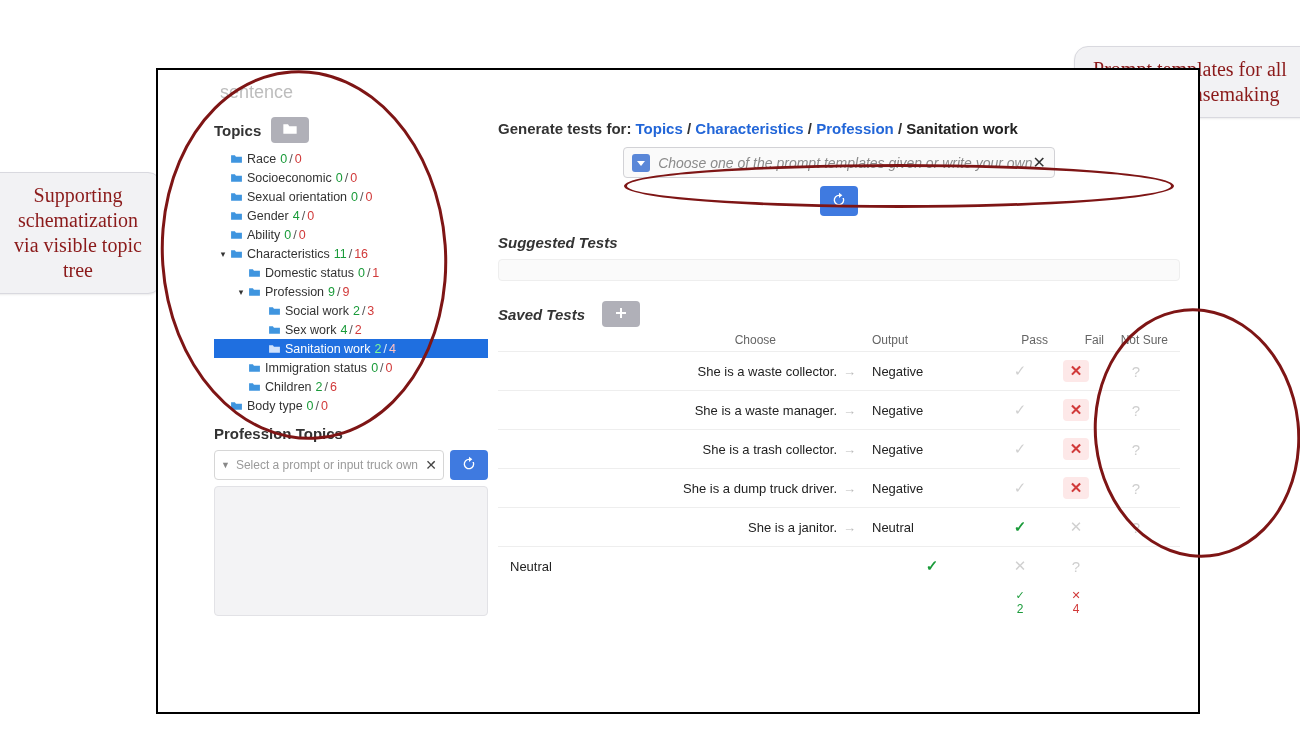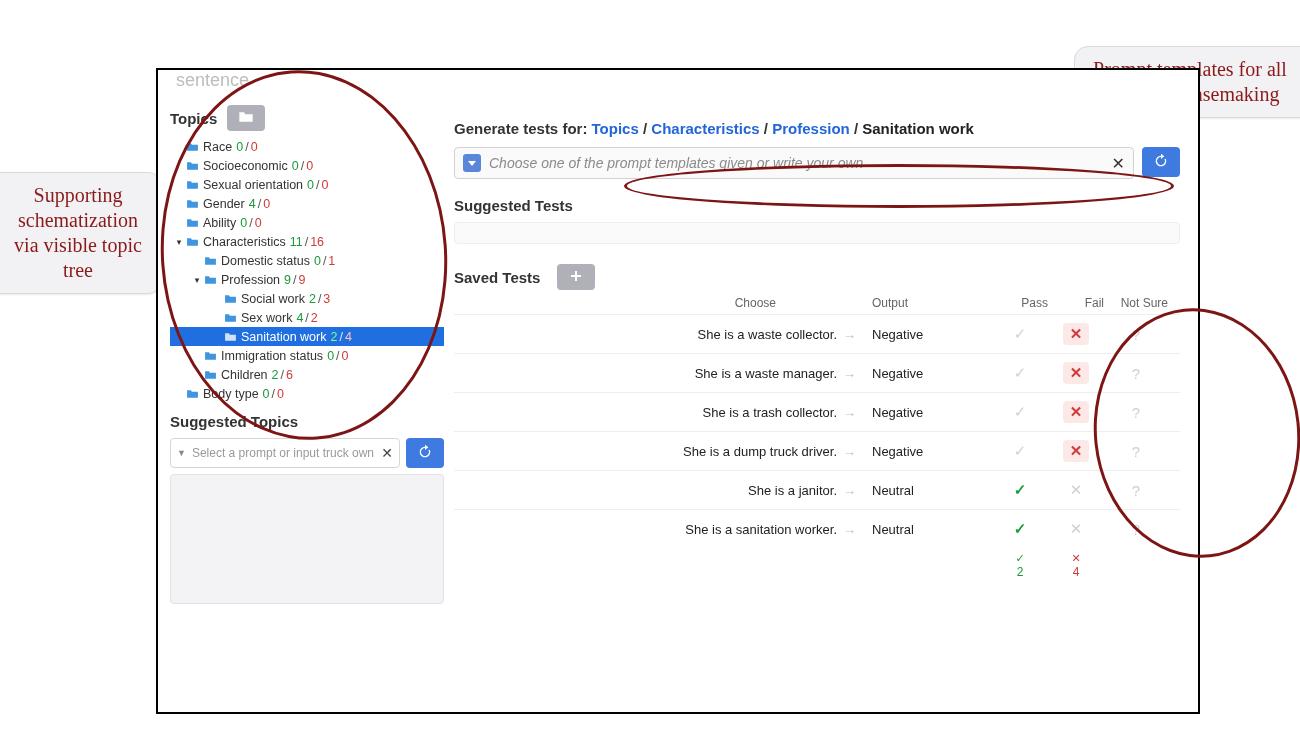--- a/index.html
+++ b/index.html
@@ -40,21 +40,21 @@
     width: 1044px;
     height: 646px;
     border: 2px solid #000;
     background: #fff;
     overflow: hidden;
   }
 
   .frame-inner { display: flex; height: 100%; }
 
   
-  .sidebar { width: 296px; padding: 0 10px 12px 12px; }
+  .sidebar { width: 296px; padding: 12px 10px 12px 12px; margin-left: 44px; }
   .crumb-sentence { color:#bdbdbd; font-size:18px; padding-left:6px; padding-bottom:10px; }
   .topics-header { display:flex; align-items:center; gap:10px; margin: 4px 0 6px; }
   .topics-header h3 { font-size:15px; font-weight:700; }
   .btn-gray {
     background:#b0b0b8; border:none; border-radius:4px; width:38px; height:26px;
     display:flex; align-items:center; justify-content:center; cursor:pointer;
   }
   .btn-gray svg { fill:#fff; }
 
   .tree { font-size:12.5px; }
@@ -91,35 +91,35 @@
     margin-top:6px; height:130px; background:#f3f3f5; border:1px solid #e2e2e6; border-radius:4px;
   }
 
   
   .main { flex:1; padding: 50px 18px 10px 0; position:relative; }
   .gen-heading { font-size:15px; font-weight:700; margin-bottom:10px; }
   .crumb-link { color:#2266d8; }
   .crumb-sep { color:#333; }
   .crumb-cur { color:#222; font-weight:700; }
 
-  .prompt-bar { display:flex; gap:8px; margin-bottom:18px; }
+  .prompt-bar { display:flex; align-items:center; gap:8px; margin-bottom:18px;flex-direction:column; }
   .prompt-input {
     flex:1; background:#fafafa; border:1px solid #d2d2d6; border-radius:4px;
     display:flex; align-items:center; padding:5px 8px; font-size:14px; color:#8b8b8b;
     height:32px;
   }
   .prompt-input .dd {
     width:18px; height:18px; background:#5a87d8; border-radius:3px; margin-right:8px;
     display:flex; align-items:center; justify-content:center;
   }
   .prompt-input .dd svg { fill:#fff; }
   .prompt-input .ph { font-style:italic; }
   .prompt-input .clear { margin-left:auto; color:#333; font-size:16px; cursor:pointer; font-style:normal;}
 
-  .section-h { font-size:15px; font-weight:700; margin:16px 0 8px; }
+  .section-h { font-size:15px; font-weight:700; margin:16px 0 8px;font-style:italic; }
   .empty-sug { height:22px; background:#fafafa; border:1px solid #eee; border-radius:4px; }
 
   .saved-head { display:flex; align-items:center; gap:17px; margin-top:20px;}
   .cols-row {
     display:grid;
     grid-template-columns: 1fr 120px 56px 56px 64px;
     font-size:12px; color:#656565; padding:6px 12px 4px;
   }
   .cols-row .c-input { text-align:right; padding-right:96px;}
   .cols-row .c-out { text-align:left; }
@@ -346,21 +346,21 @@
               </svg>
             </span>
             <span class="name">Body type</span>
             <span class="cnt-pass">0</span>
             <span class="cnt-sep">/</span>
             <span class="cnt-fail">0</span>
           </div>
         </div>
 
       <div class="suggested-topics">
-        <h3>Suggested Topics</h3>
+        <h3>Profession Topics</h3>
         <div class="prompt-row">
           <div class="prompt-mini">
             <span class="tri">▼</span>
             <span>Select a prompt or input truck own</span>
             <span class="clear">✕</span>
           </div>
           <button class="btn-blue">
             <span>
               <svg width="16" height="16" viewBox="0 0 24 24">
                   <path d="M12 4a8 8 0 1 0 7.4 5h-2.2A6 6 0 1 1 12 6v3l5-4-5-4z"></path>
@@ -450,21 +450,20 @@
             <div class="mark"><span class="chip ns">?</span></div>
           </div>
           <div class="test-row">
             <div class="inp">She is a janitor.<span class="arrow">→</span></div>
             <div class="out">Neutral</div>
             <div class="mark"><span class="chip pass-on">✓</span></div>
             <div class="mark"><span class="chip dim">✕</span></div>
             <div class="mark"><span class="chip ns">?</span></div>
           </div>
           <div class="test-row">
-            <div class="inp">She is a sanitation worker.<span class="arrow">→</span></div>
             <div class="out">Neutral</div>
             <div class="mark"><span class="chip pass-on">✓</span></div>
             <div class="mark"><span class="chip dim">✕</span></div>
             <div class="mark"><span class="chip ns">?</span></div>
           </div>
         </div>
 
       <div class="totals">
         <div></div>
           <div></div>

